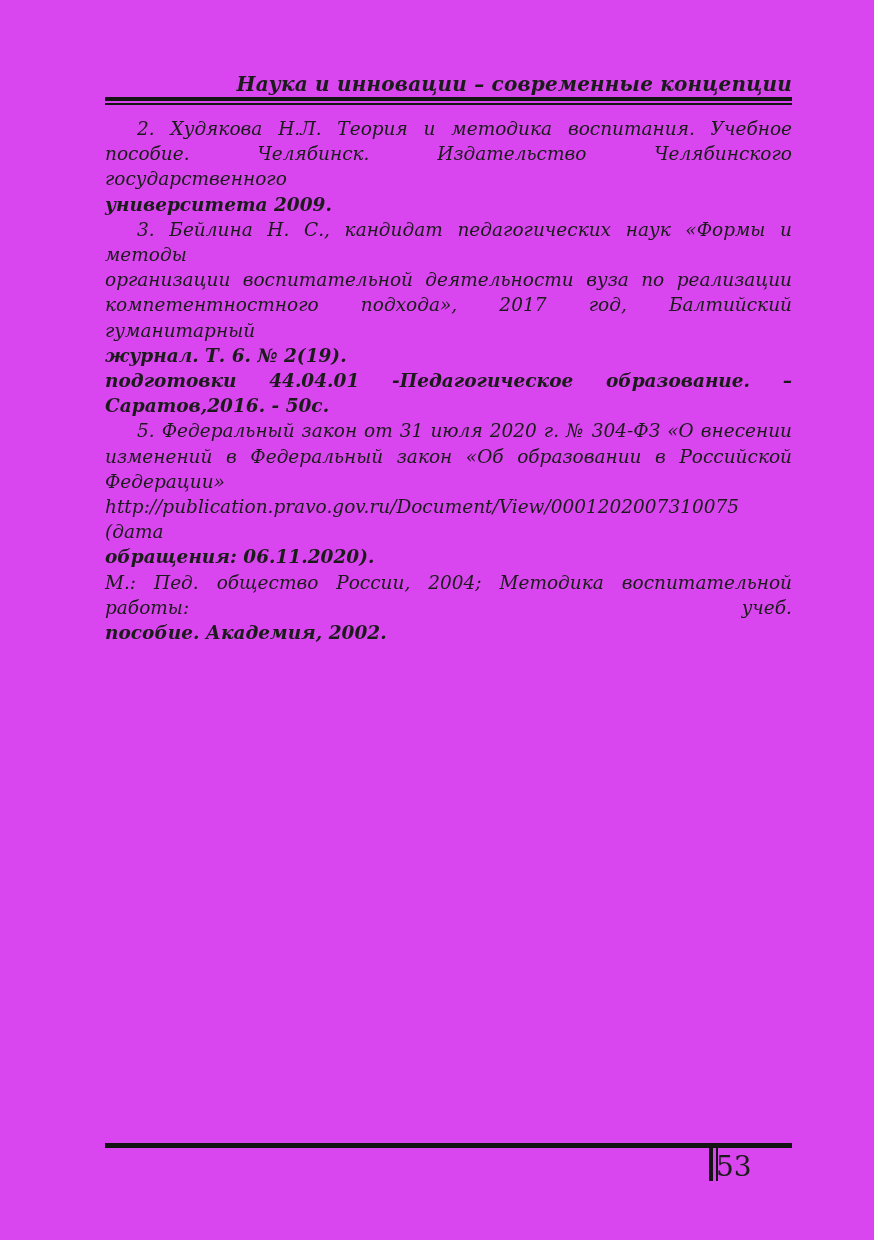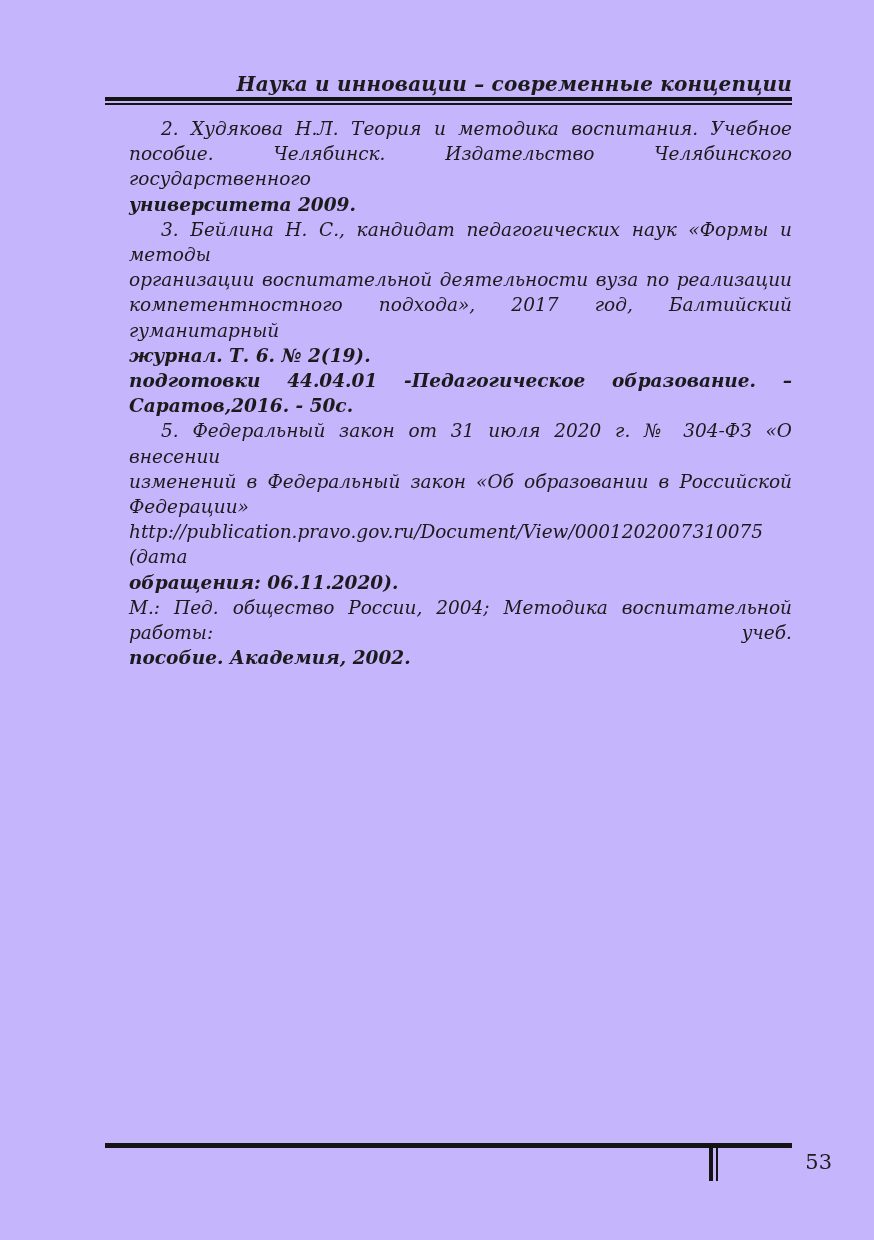--- a/index.html
+++ b/index.html
@@ -1,20 +1,20 @@
 <!DOCTYPE html>
 <html><head>
 <meta charset="utf-8">
 <style>
   html, body { margin: 0; padding: 0; background: #e8e8e8; }
   .page {
     position: relative;
     width: 874px;
     height: 1240px;
-    background: #c4b5fd;
+    background: #d946ef;
     margin: 0 auto;
     overflow: hidden;
     font-family: "DejaVu Serif", serif;
     color: #1b1b1b;
   }
   .content {
     position: absolute;
     left: 105px;
     top: 0;
     width: 687px;
@@ -42,21 +42,20 @@
     border-bottom: 2.5px solid #141414;
     box-sizing: content-box;
   }
   .refs {
     position: absolute;
     top: 116px;
     left: 0;
     right: 0;
     font-style: italic;
     font-size: 18.5px;
-    margin-left: 24px;
   }
   .ref { margin: 0; }
   .line {
     line-height: 25.2px;
     text-align: justify;
     text-align-last: justify;
     white-space: normal;
   }
   .line.first { text-indent: 32px; }
   .line.last { text-align-last: left; font-weight: bold; }
@@ -79,24 +78,23 @@
     position: absolute; left: 0; top: 0; width: 4px; height: 100%; background: #141414;
   }
   .footer-marker .bar-thin {
     position: absolute; left: 7px; top: 0; width: 2px; height: 100%; background: #141414;
   }
   .page-number {
     position: absolute;
     top: 1150px;
     left: 611px;
     width: 76px;
-    text-align: right;
-    font-size: 21px;
+    text-align: left;
+    font-size: 28px;
     font-style: normal;
-    padding-left: 40px;
   }
 </style>
 </head>
 <body>
 
 <div class="page">
   <div class="content">
 
     <div class="header-title">Наука и инновации – современные концепции</div>
 

